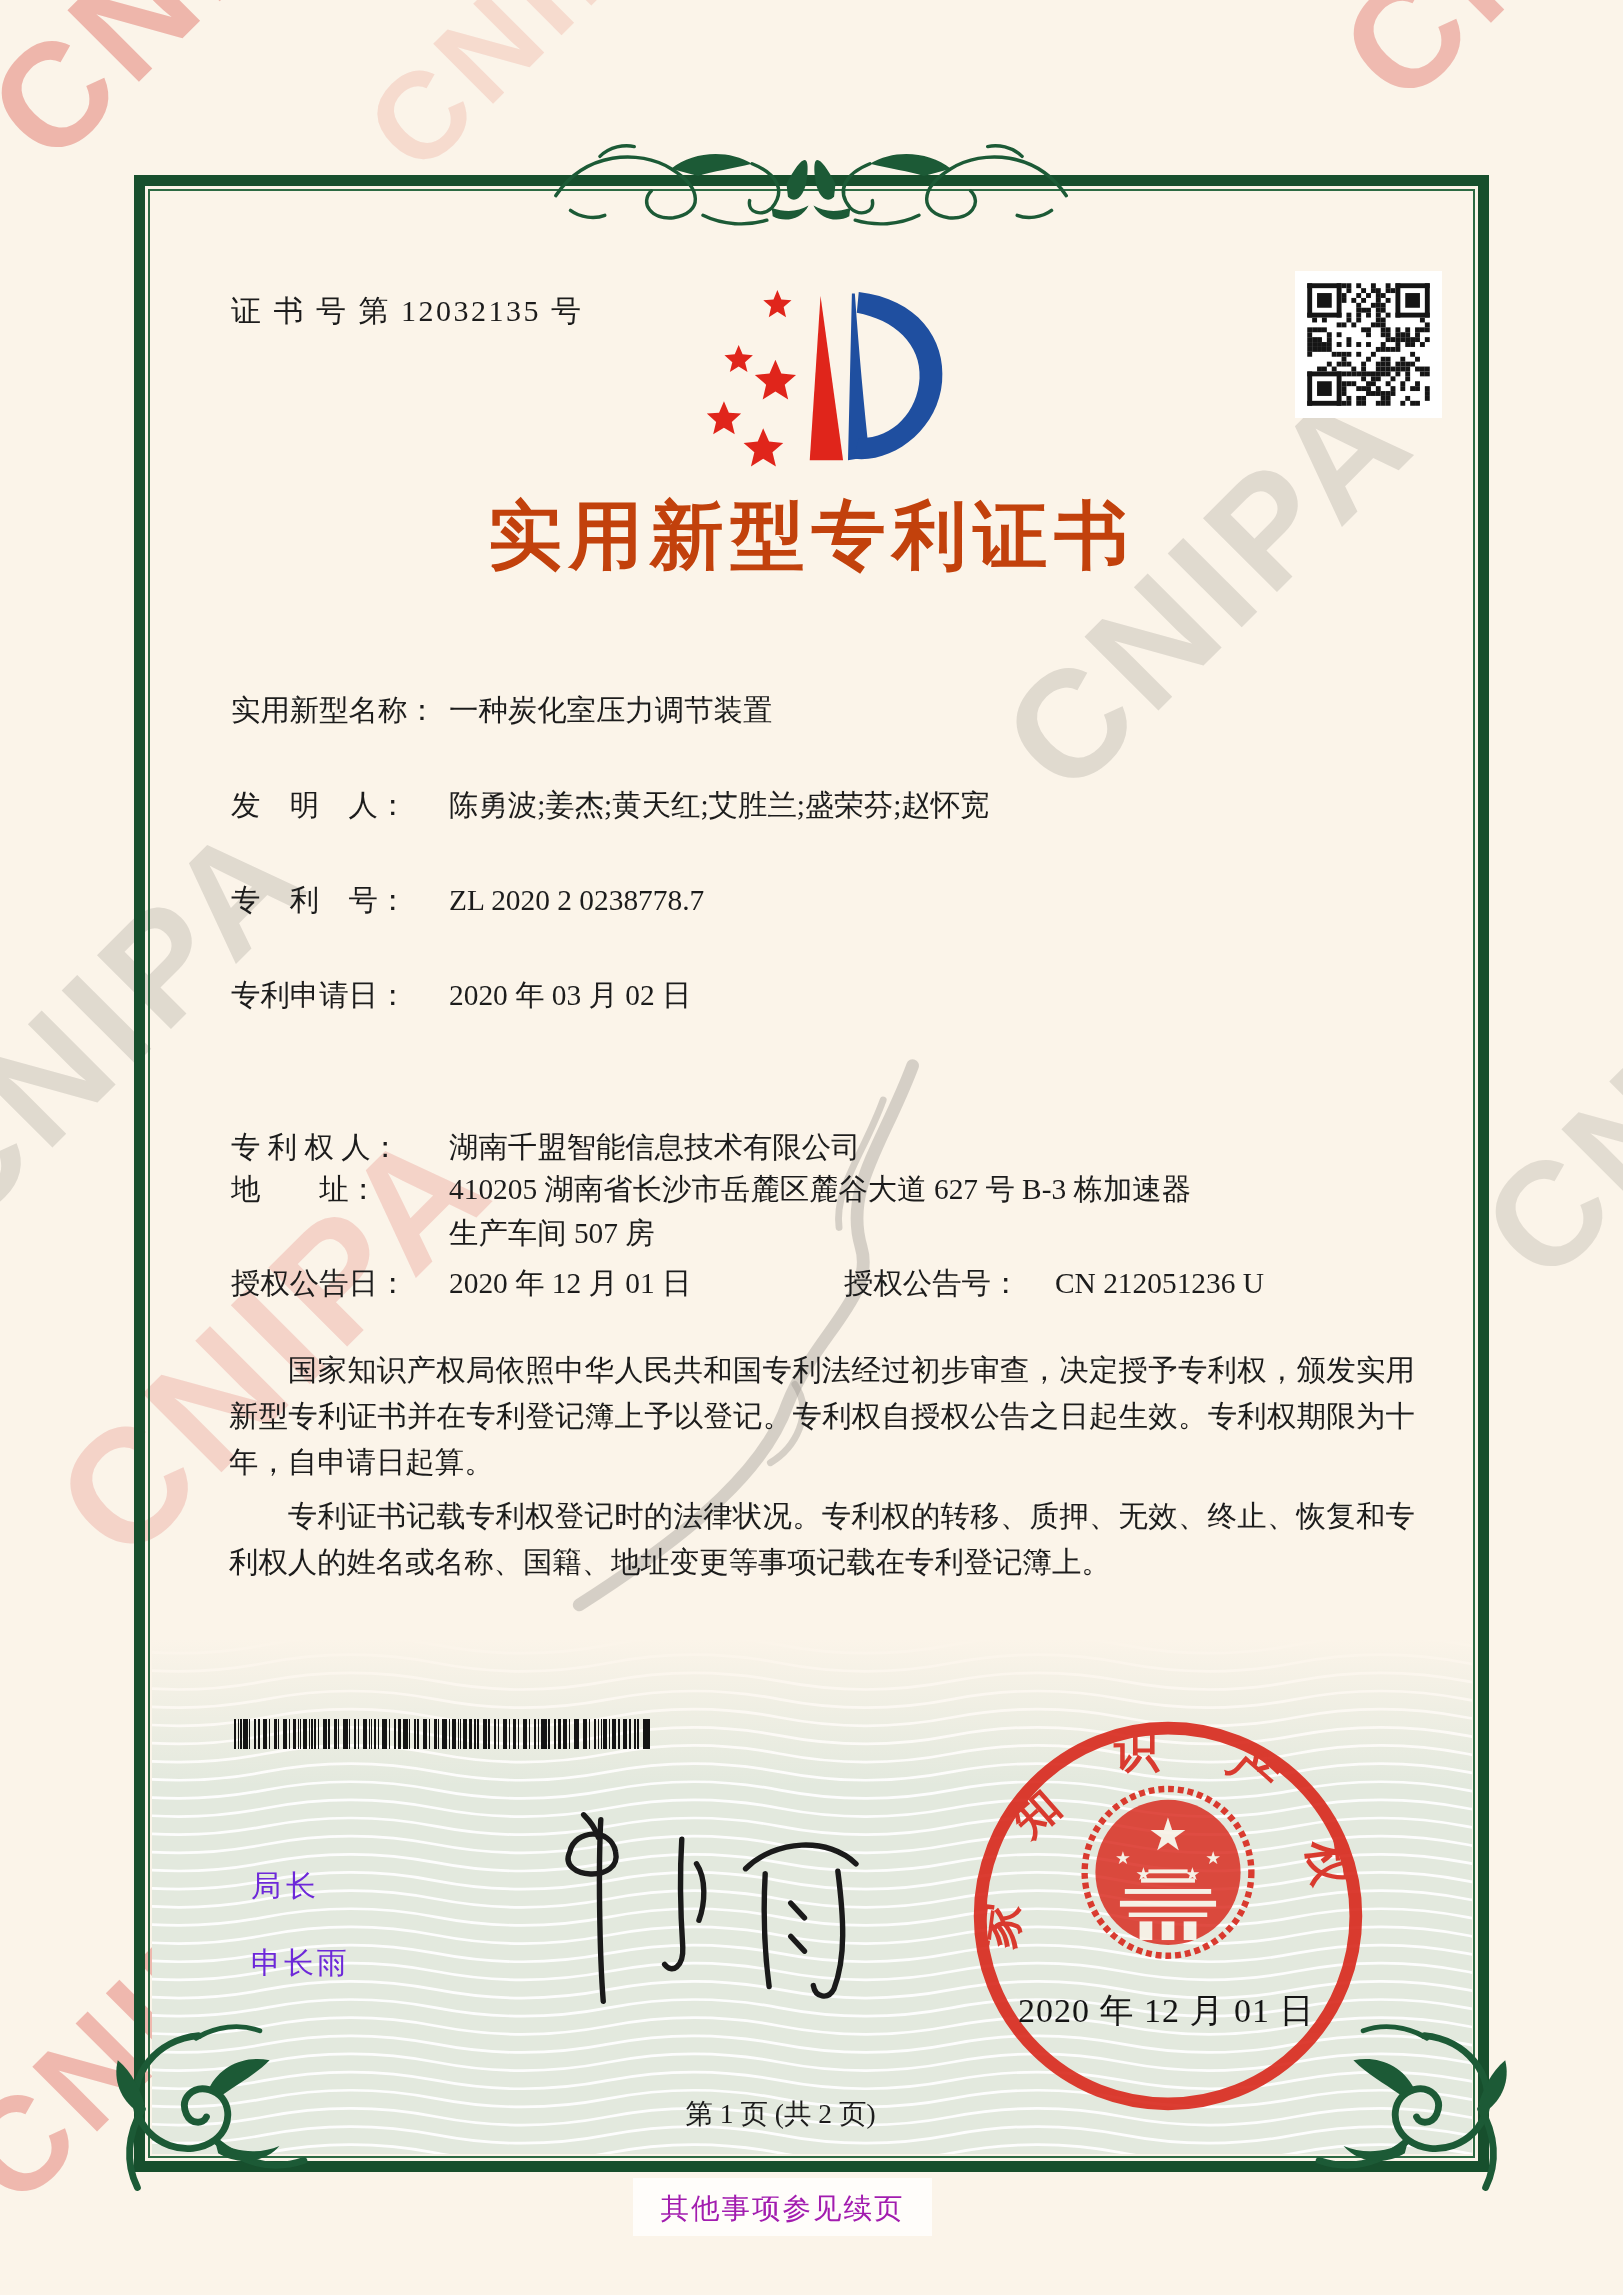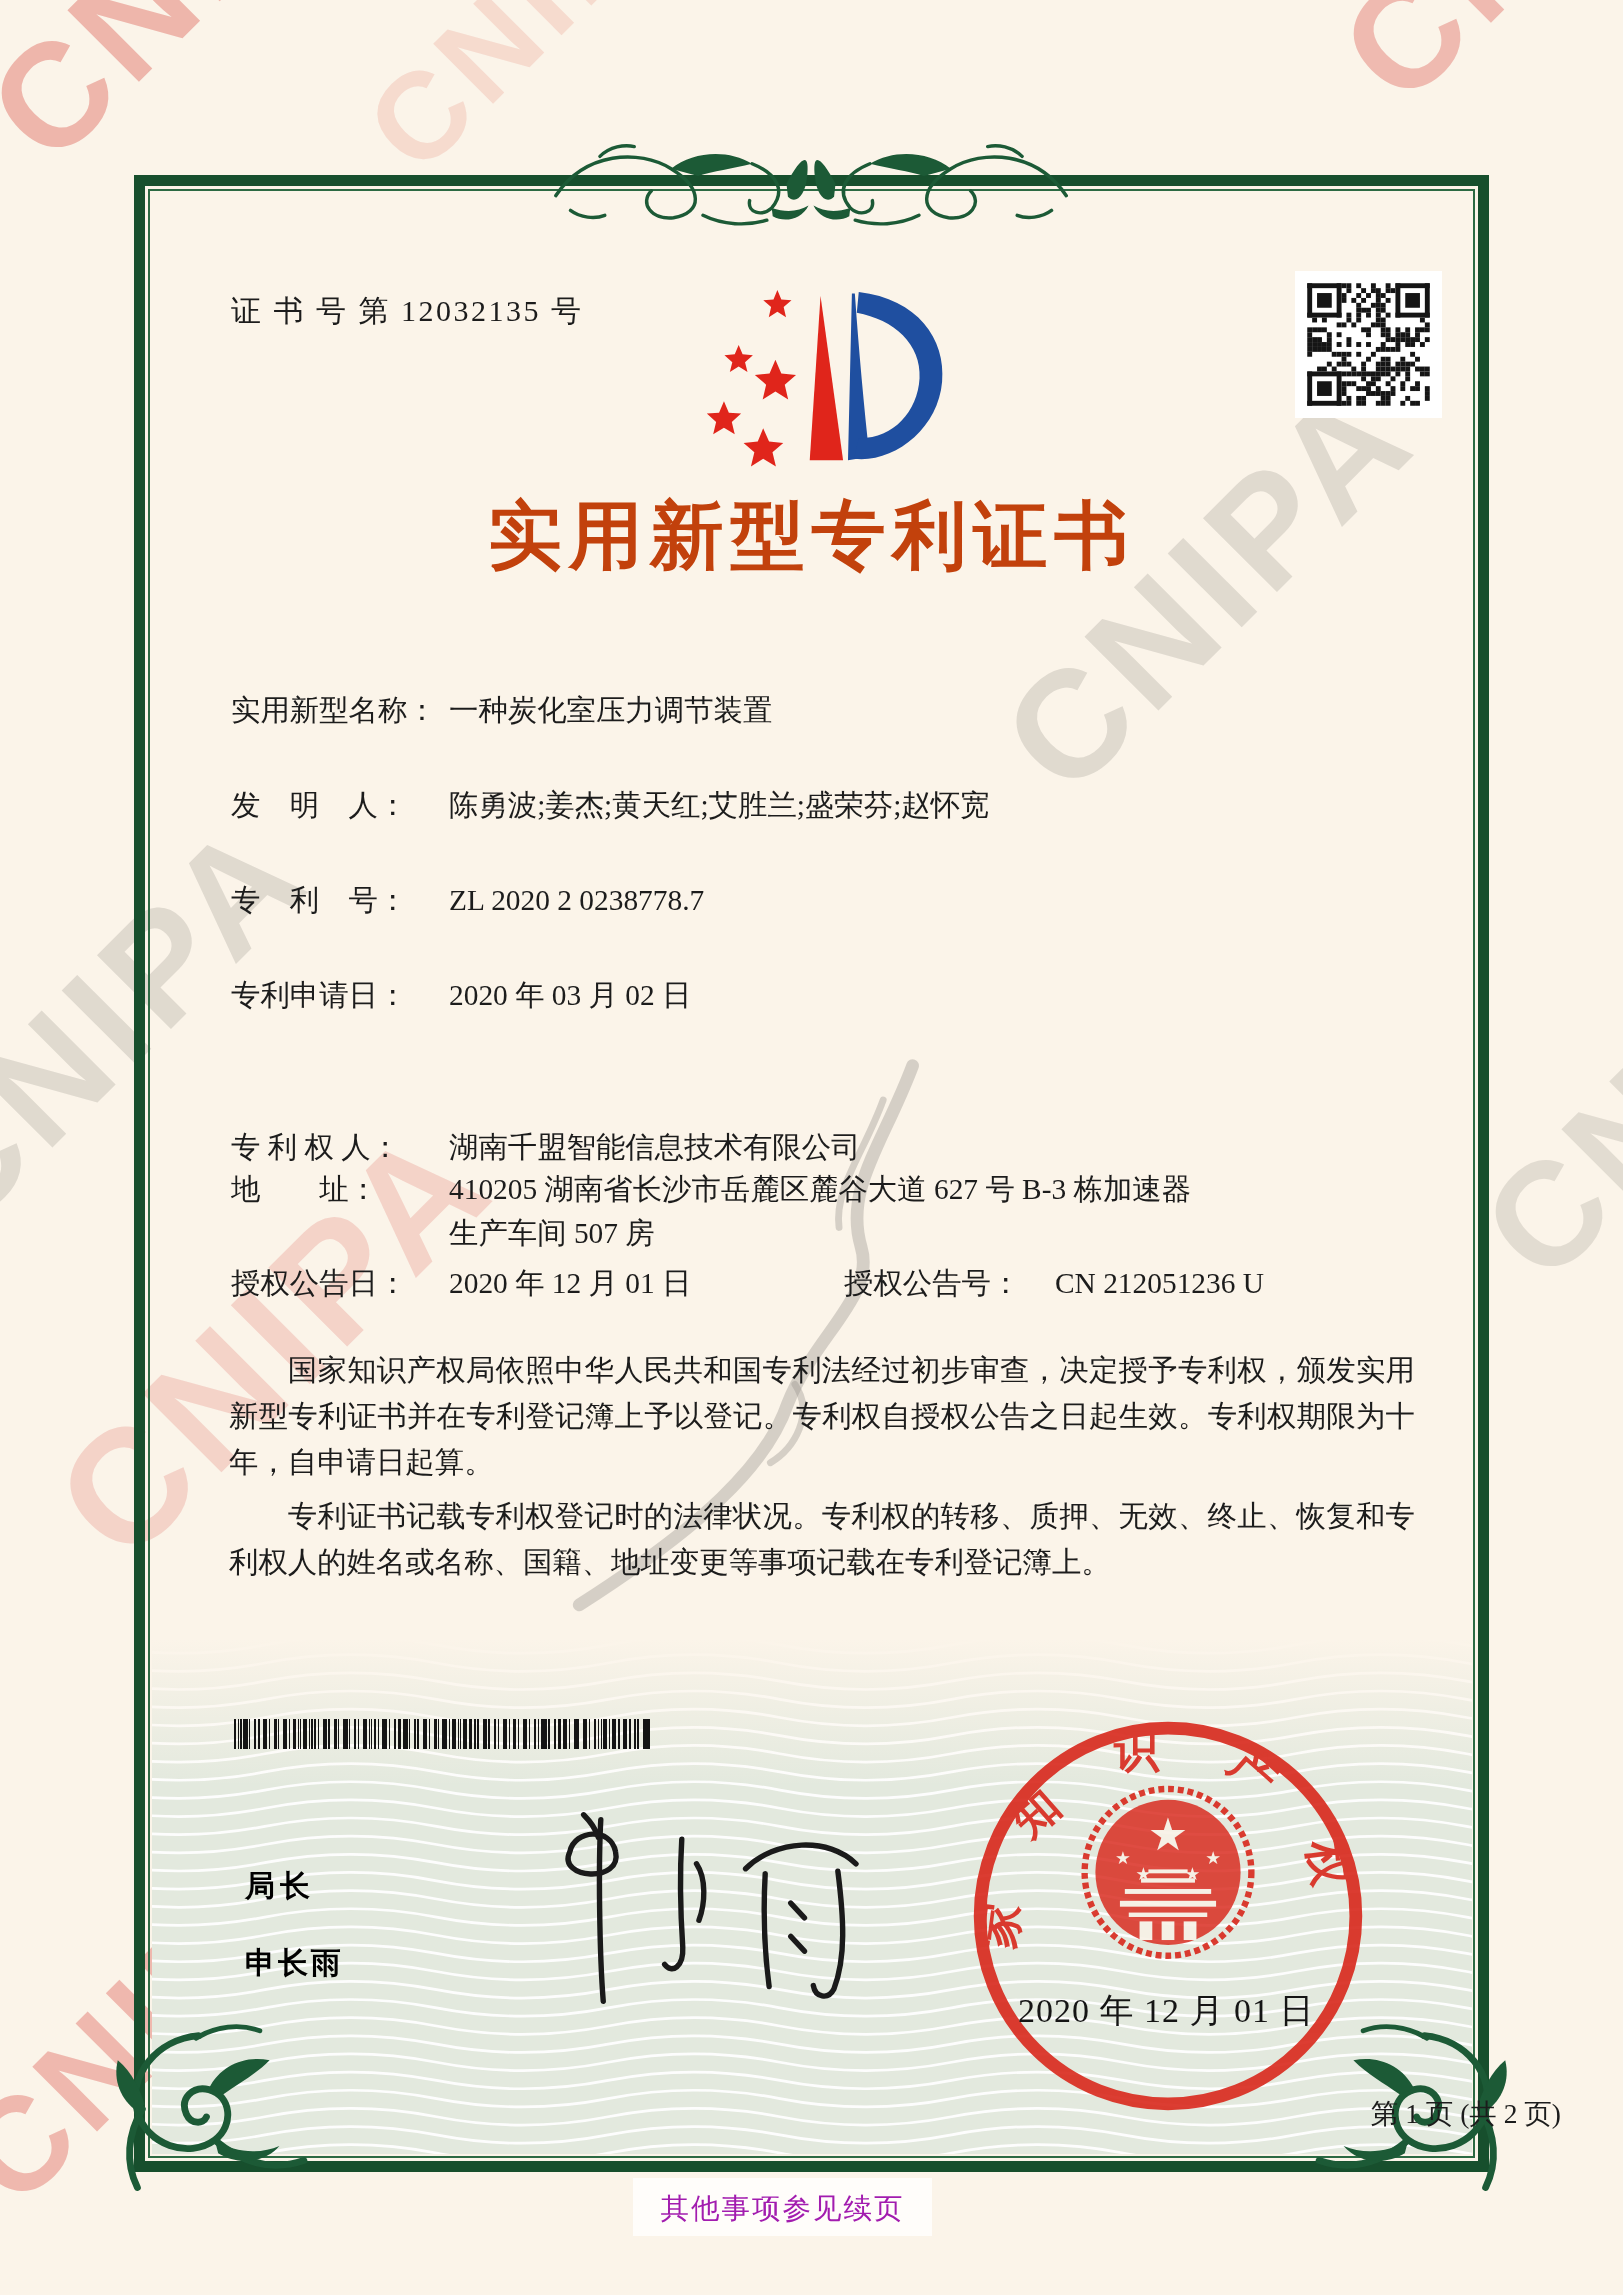--- a/index.html
+++ b/index.html
@@ -59,29 +59,29 @@
   
   .legal{position:absolute;left:221px;top:1339px;width:1202px;font-size:29.4px;line-height:46px;
          text-align:justify;z-index:5;}
   .legal p{margin:8px;text-indent:2em;}
 
   
   .barcode{position:absolute;left:234px;top:1719px;width:418px;height:30px;z-index:5;
     background-image:
       repeating-linear-gradient(90deg,#141414 0 2.5px,transparent 2.5px 3.9px,#141414 3.9px 5.4px,transparent 5.4px 8.8px,#141414 8.8px 12.8px,transparent 12.8px 14.7px,#141414 14.7px 16px,transparent 16px 20px),
       repeating-linear-gradient(90deg,transparent 0 5.9px,#141414 5.9px 7.9px,transparent 7.9px 13.3px,#141414 13.3px 14.2px,transparent 14.2px 17.7px);}
-  .officer{position:absolute;left:245px;font-size:30px;font-weight:bold;z-index:5;
-           font-family:"Liberation Sans","DejaVu Sans",sans-serif;color:#000000;}
+  .officer{position:absolute;left:251px;font-size:30px;font-weight:normal;z-index:5;
+           font-family:"Liberation Sans","DejaVu Sans",sans-serif;color:#6d28d9;}
   .officer.title2{top:1866px;letter-spacing:4.9px;}
   .officer.name{top:1943px;letter-spacing:2.9px;}
   .signature{position:absolute;left:510px;top:1800px;width:373px;height:216px;z-index:5;}
   .seal{position:absolute;left:962px;top:1710px;width:412px;height:412px;z-index:5;}
   .seal-date{position:absolute;left:1018px;top:1988px;font-size:34px;letter-spacing:1px;
              color:#151515;z-index:6;white-space:nowrap;}
-  .page-no{position:absolute;left:0;width:1561px;top:2096px;text-align:right;font-size:27.5px;z-index:5;}
+  .page-no{position:absolute;left:0;width:1561px;top:2096px;text-align:center;font-size:27.5px;z-index:5;}
   .cont-box{position:absolute;left:633px;top:2178px;width:299px;height:58px;background:#fffdfa;
             z-index:5;text-align:center;}
   .cont-box span{display:inline-block;margin-top:11.8px;font-size:28.5px;letter-spacing:2px;color:#a21caf;}
 </style>
 </head>
 <body>
 
 <div class="page">
 
   <span class="wm wm1">CNIPA</span>

